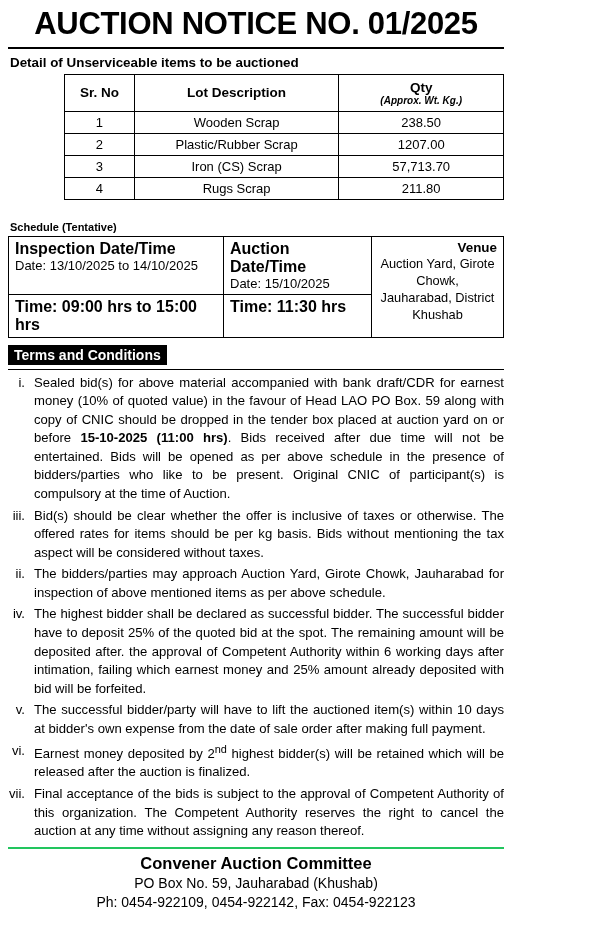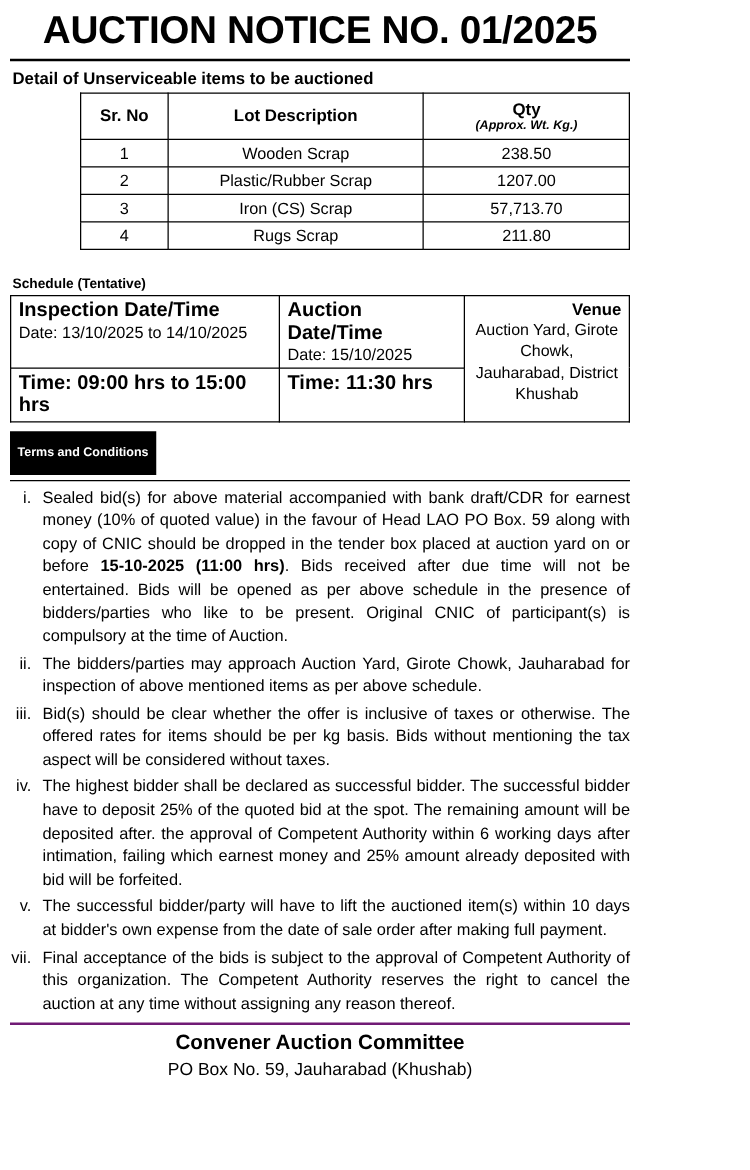--- a/index.html
+++ b/index.html
@@ -97,22 +97,22 @@
   .sched-c2 { width: 148px; }
   .sched-c3 { text-align: center; }
   .venue-title { font-weight: bold; font-size: 13.4px; text-align: right; }
   .venue-lines { text-align: center; line-height: 1.35; font-size: 12.8px; }
   .time-row td { border-top: 1px solid #000; }
   
   .terms-bar {
     background: #000;
     color: #fff;
     font-weight: bold;
-    font-size: 10px;
-    padding: 12px 6px;
+    font-size: 14px;
+    padding: 2px 6px;
     display: inline-block;
     margin: 7px 0 4px 0;
   }
   .terms-bar-wrap { border-bottom: 1px solid #000; margin-bottom: 4px; }
   ol.terms {
     list-style: none;
     margin: 0;
     padding: 0;
   }
   ol.terms li {
@@ -127,21 +127,21 @@
     text-align: right;
     padding-right: 9px;
   }
   ol.terms li .txt {
     flex: 1 1 auto;
     text-align: justify;
   }
   .b { font-weight: bold; }
   
   .footer {
-    border-top: 2px solid #701a75;
+    border-top: 2px solid #22c55e;
     margin-top: 6px;
     padding-top: 4px;
     text-align: center;
   }
   .footer .org {
     font-size: 16.5px;
     font-weight: bold;
     line-height: 1.3;
   }
   .footer .line {
@@ -226,39 +226,44 @@
   <div class="terms-bar-wrap">
     <span class="terms-bar">Terms and Conditions</span>
   </div>
 
   <ol class="terms" id="terms-list">
       <li>
         <span class="num">i.</span>
         <span class="txt"><span>Sealed bid(s) for above material accompanied with bank draft/CDR for earnest money (10% of quoted value) in the favour of Head LAO PO Box. 59 along with copy of CNIC should be dropped in the tender box placed at auction yard on or before </span><span class="b">15-10-2025 (11:00 hrs)</span><span>. Bids received after due time will not be entertained. Bids will be opened as per above schedule in the presence of bidders/parties who like to be present. Original CNIC of participant(s) is compulsory at the time of Auction.</span></span>
       </li>
       <li>
+        <span class="num">iii.</span>
+        <span class="txt"><span>Bid(s) should be clear whether the offer is inclusive of taxes or otherwise. The offered rates for items should be per kg basis. Bids without mentioning the tax aspect will be considered without taxes.</span></span>
+      </li>
+      <li>
         <span class="num">ii.</span>
         <span class="txt"><span>The bidders/parties may approach Auction Yard, Girote Chowk, Jauharabad for inspection of above mentioned items as per above schedule.</span></span>
       </li>
       <li>
-        <span class="num">iii.</span>
-        <span class="txt"><span>Bid(s) should be clear whether the offer is inclusive of taxes or otherwise. The offered rates for items should be per kg basis. Bids without mentioning the tax aspect will be considered without taxes.</span></span>
-      </li>
-      <li>
         <span class="num">iv.</span>
         <span class="txt"><span>The highest bidder shall be declared as successful bidder. The successful bidder have to deposit 25% of the quoted bid at the spot. The remaining amount will be deposited after. the approval of Competent Authority within 6 working days after intimation, failing which earnest money and 25% amount already deposited with bid will be forfeited.</span></span>
       </li>
       <li>
         <span class="num">v.</span>
         <span class="txt"><span>The successful bidder/party will have to lift the auctioned item(s) within 10 days at bidder's own expense from the date of sale order after making full payment.</span></span>
+      </li>
+      <li>
+        <span class="num">vi.</span>
+        <span class="txt"><span>Earnest money deposited by 2</span><sup>nd</sup><span> highest bidder(s) will be retained which will be released after the auction is finalized.</span></span>
       </li>
       <li>
         <span class="num">vii.</span>
         <span class="txt"><span>Final acceptance of the bids is subject to the approval of Competent Authority of this organization. The Competent Authority reserves the right to cancel the auction at any time without assigning any reason thereof.</span></span>
       </li>
     </ol>
 
   <div class="footer">
     <div class="org">Convener Auction Committee</div>
     <div class="line">PO Box No. 59, Jauharabad (Khushab)</div>
+    <div class="line">Ph: 0454-922109, 0454-922142, Fax: 0454-922123</div>
   </div>
 
 </div>
 
 </body></html>

